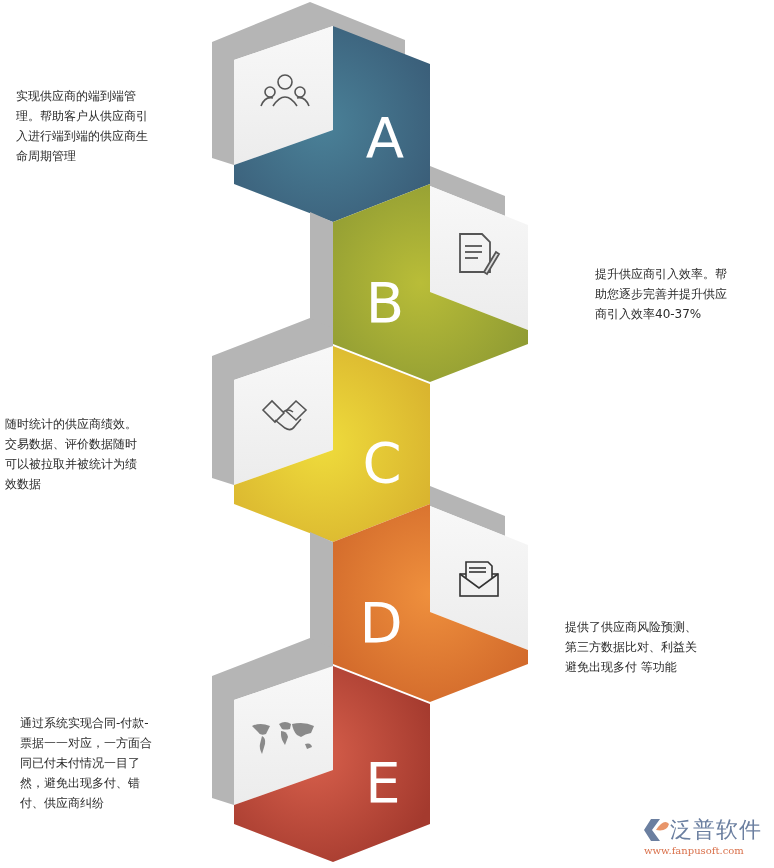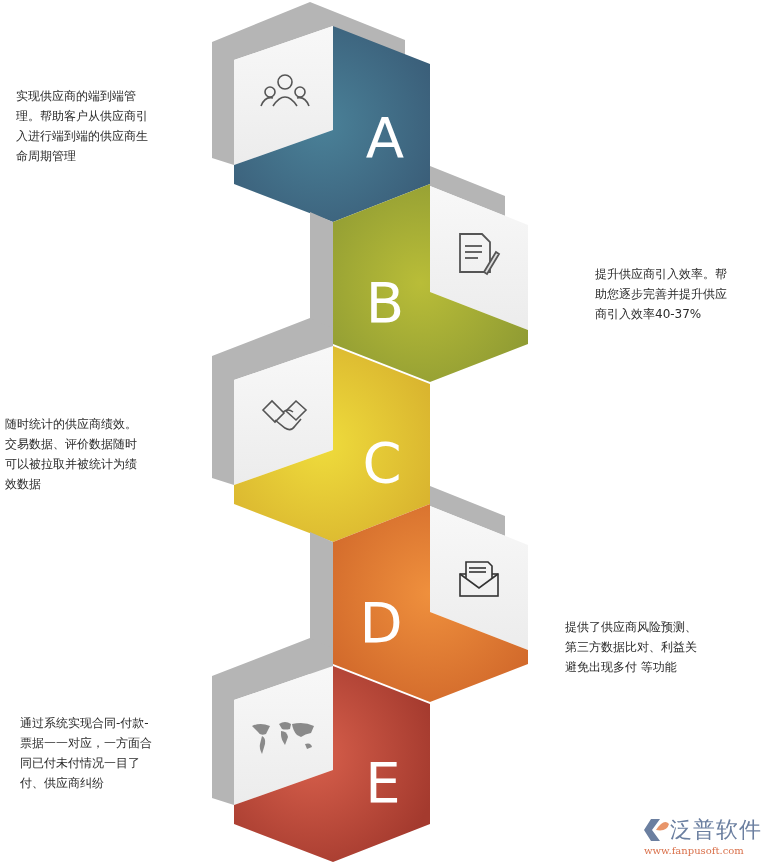--- a/index.html
+++ b/index.html
@@ -143,20 +143,21 @@
 </div>
 <div class="desc" style="left:565px; top:573px;margin-top:44px;">
   <div>提供了供应商风险预测、</div>
   <div>第三方数据比对、利益关</div>
   <div>避免出现多付 等功能</div>
 </div>
 <div class="desc" style="left:20px; top:713px;">
   <div>通过系统实现合同-付款-</div>
   <div>票据一一对应，一方面合</div>
   <div>同已付未付情况一目了</div>
+  <div>然，避免出现多付、错</div>
   <div>付、供应商纠纷</div>
 </div>
 
 
 <div class="logo">
   <svg width="28" height="26" style="position:absolute;left:2px;top:2px;">
     <polygon points="2,13 9,2 18,2 10,13 18,24 9,24" fill="#6b7fa0"></polygon>
     <path d="M14,13 q8,-12 13,-6 q-2,8 -13,6z" fill="#e8956a"></path>
   </svg>
   <div class="logo-name">泛普软件</div>

